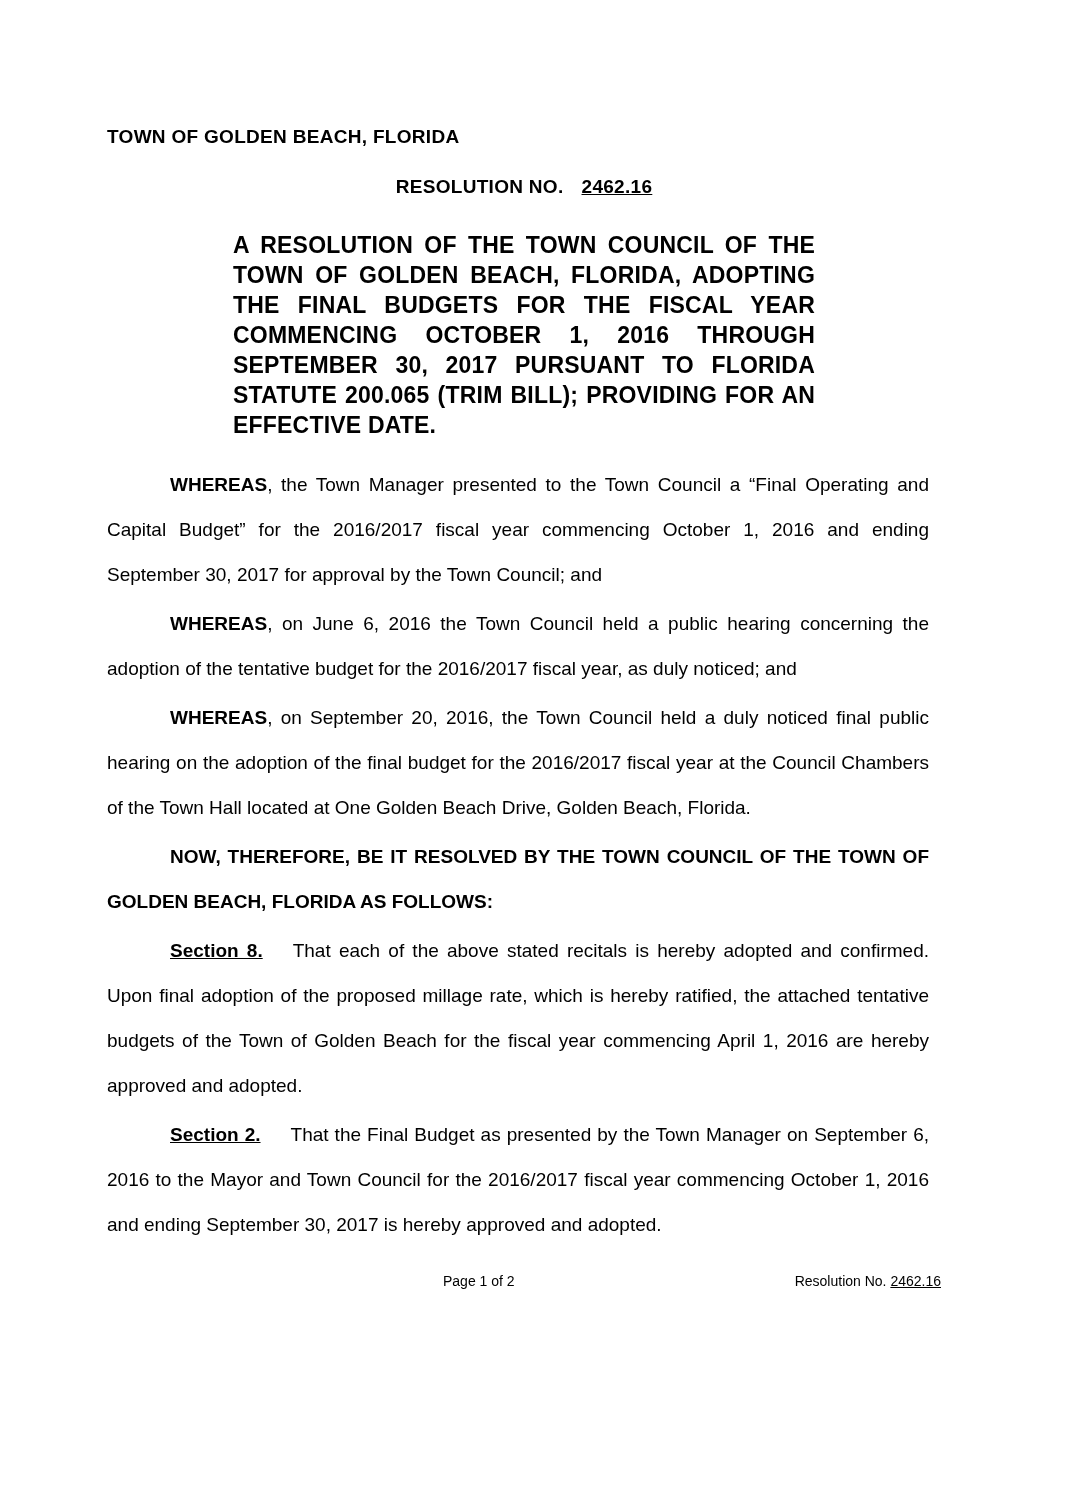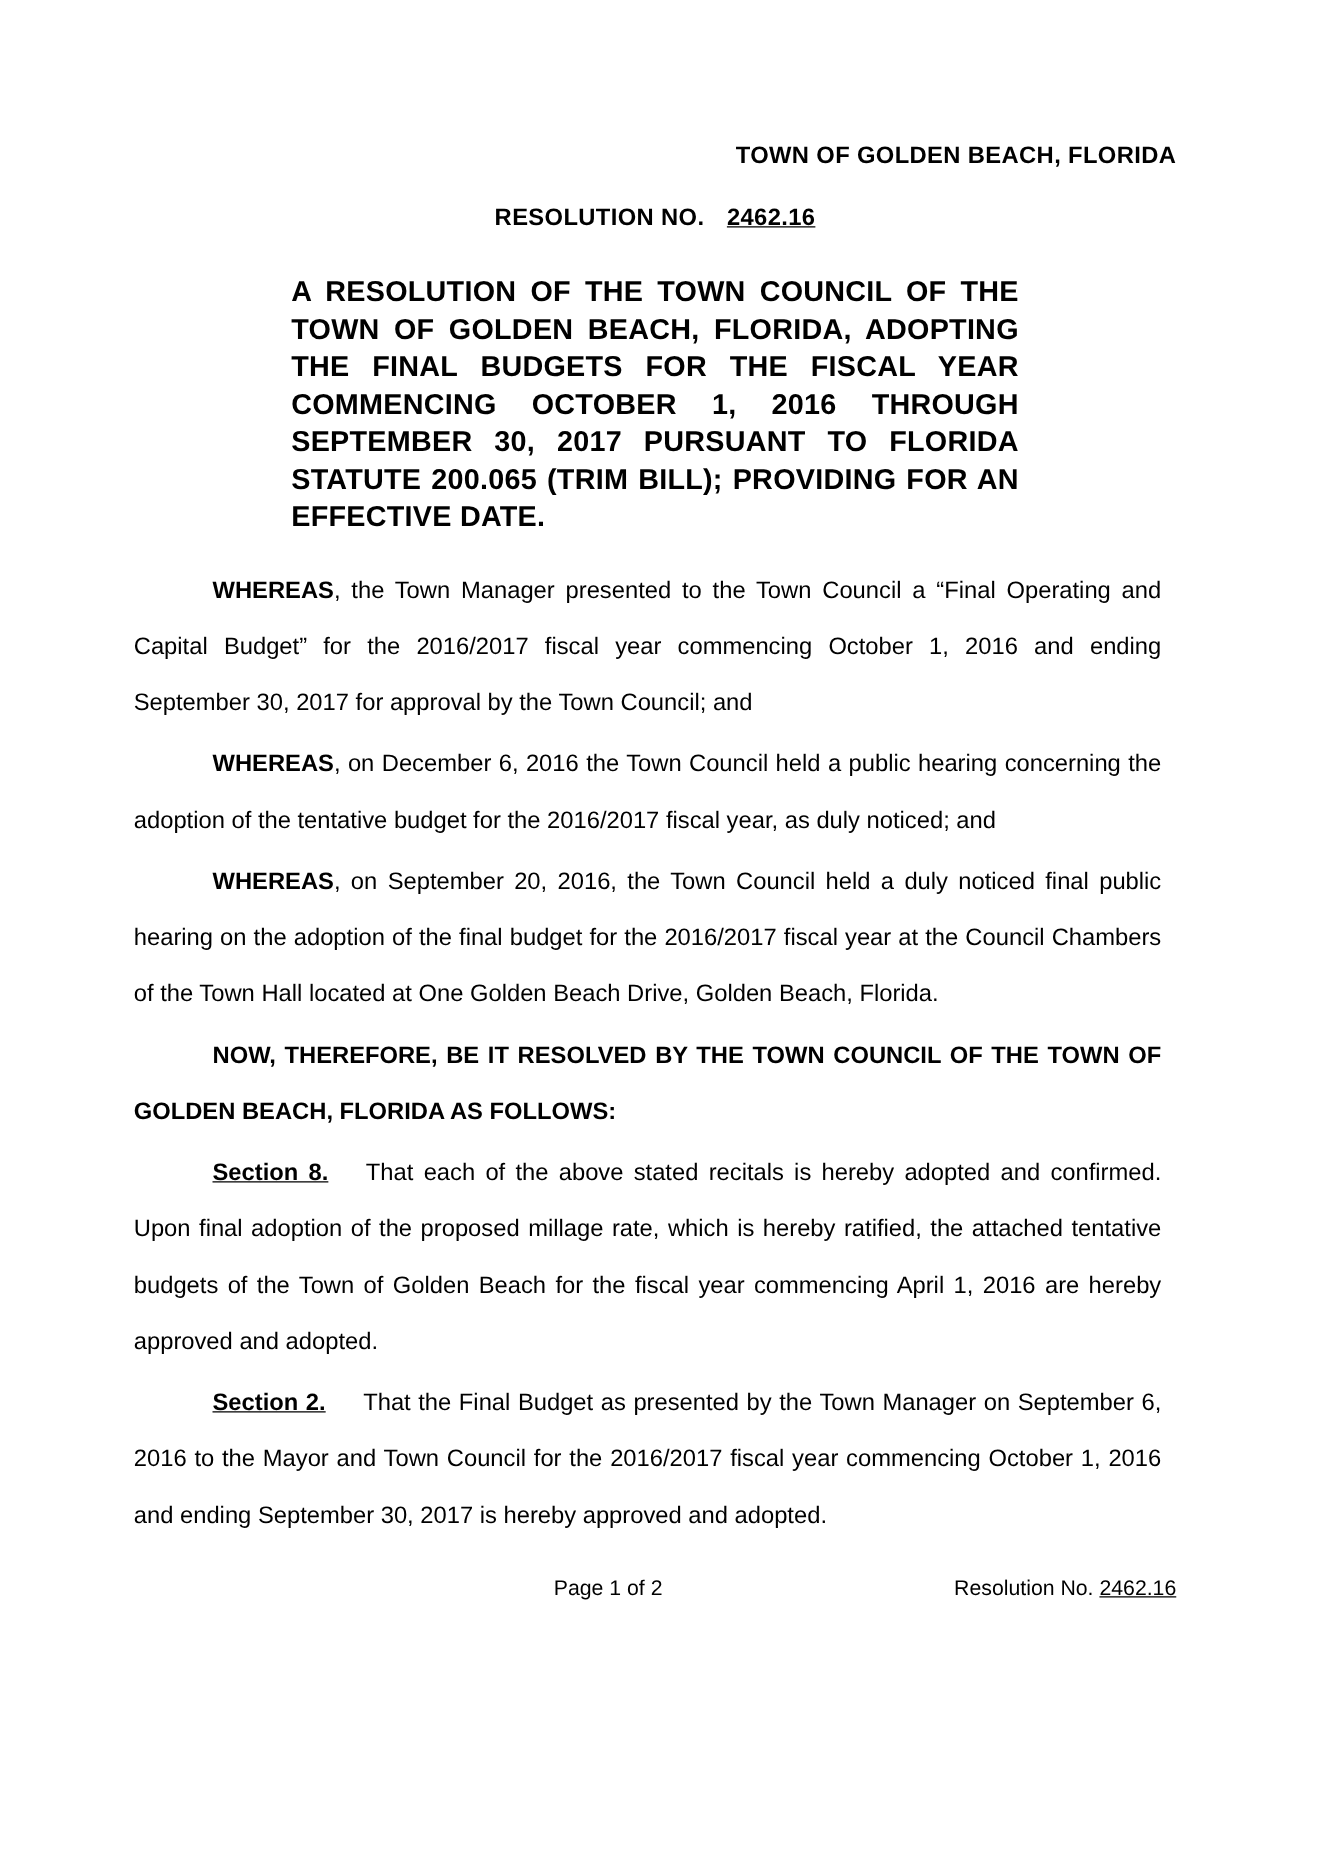--- a/index.html
+++ b/index.html
@@ -12,22 +12,22 @@
     width: 1065px;
     height: 1496px;
     background: #ffffff;
     color: #000000;
     font-family: "Liberation Sans", sans-serif;
     box-sizing: border-box;
     padding: 110px 124px 0 107px;
     overflow: hidden;
   }
   .doc-title {
-    margin: 4px 0 28px 0;
-    text-align: right;
+    margin: 16px 0 28px 0;
+    text-align: left;
     font-size: 19px;
     font-weight: bold;
     letter-spacing: 0.3px;
   }
   .res-line {
     text-align: center;
     font-size: 19px;
     font-weight: bold;
     letter-spacing: 0.3px;
   }
@@ -62,21 +62,21 @@
   }
   .section-lead {
     font-weight: bold;
     text-decoration: underline;
     margin-right: 30px;
   }
   .footer {
     display: flex;
     align-items: flex-start;
     margin-top: 26px;
-    font-size: 17px;
+    font-size: 14px;
   }
   .footer-page {
     margin-left: 336px;
   }
   .footer-res {
     margin-left: auto;
   }
   .footer-res-num {
     text-decoration: underline;
   }
@@ -91,21 +91,21 @@
   <div class="res-line">
     <span>RESOLUTION NO.</span><span class="res-num">2462.16</span>
   </div>
 
   <p class="heading-block">A RESOLUTION OF THE TOWN COUNCIL OF THE TOWN OF GOLDEN BEACH, FLORIDA, ADOPTING THE FINAL BUDGETS FOR THE FISCAL YEAR COMMENCING OCTOBER 1, 2016 THROUGH SEPTEMBER 30, 2017 PURSUANT TO FLORIDA STATUTE 200.065 (TRIM BILL); PROVIDING FOR AN EFFECTIVE DATE.</p>
 
   <div class="doc-body">
 
     <p class="para"><span class="lead-bold">WHEREAS</span><span>, the Town Manager presented to the Town Council a “Final Operating and Capital Budget” for the 2016/2017 fiscal year commencing October 1, 2016 and ending September 30, 2017 for approval by the Town Council; and</span></p>
 
-    <p class="para"><span class="lead-bold">WHEREAS</span><span>, on December 6, 2016 the Town Council held a public hearing concerning the adoption of the tentative budget for the 2016/2017 fiscal year, as duly noticed; and</span></p>
+    <p class="para"><span class="lead-bold">WHEREAS</span><span>, on June 6, 2016 the Town Council held a public hearing concerning the adoption of the tentative budget for the 2016/2017 fiscal year, as duly noticed; and</span></p>
 
     <p class="para"><span class="lead-bold">WHEREAS</span><span>, on September 20, 2016, the Town Council held a duly noticed final public hearing on the adoption of the final budget for the 2016/2017 fiscal year at the Council Chambers of the Town Hall located at One Golden Beach Drive, Golden Beach, Florida.</span></p>
 
     <p class="para bold">NOW, THEREFORE, BE IT RESOLVED BY THE TOWN COUNCIL OF THE TOWN OF GOLDEN BEACH, FLORIDA AS FOLLOWS:</p>
 
     <p class="para"><span class="section-lead">Section 8.</span><span>That each of the above stated recitals is hereby adopted and confirmed. Upon final adoption of the proposed millage rate, which is hereby ratified, the attached tentative budgets of the Town of Golden Beach for the fiscal year commencing April 1, 2016 are hereby approved and adopted.</span></p>
 
     <p class="para"><span class="section-lead">Section 2.</span><span>That the Final Budget as presented by the Town Manager on September 6, 2016 to the Mayor and Town Council for the 2016/2017 fiscal year commencing October 1, 2016 and ending September 30, 2017 is hereby approved and adopted.</span></p>
 
 

